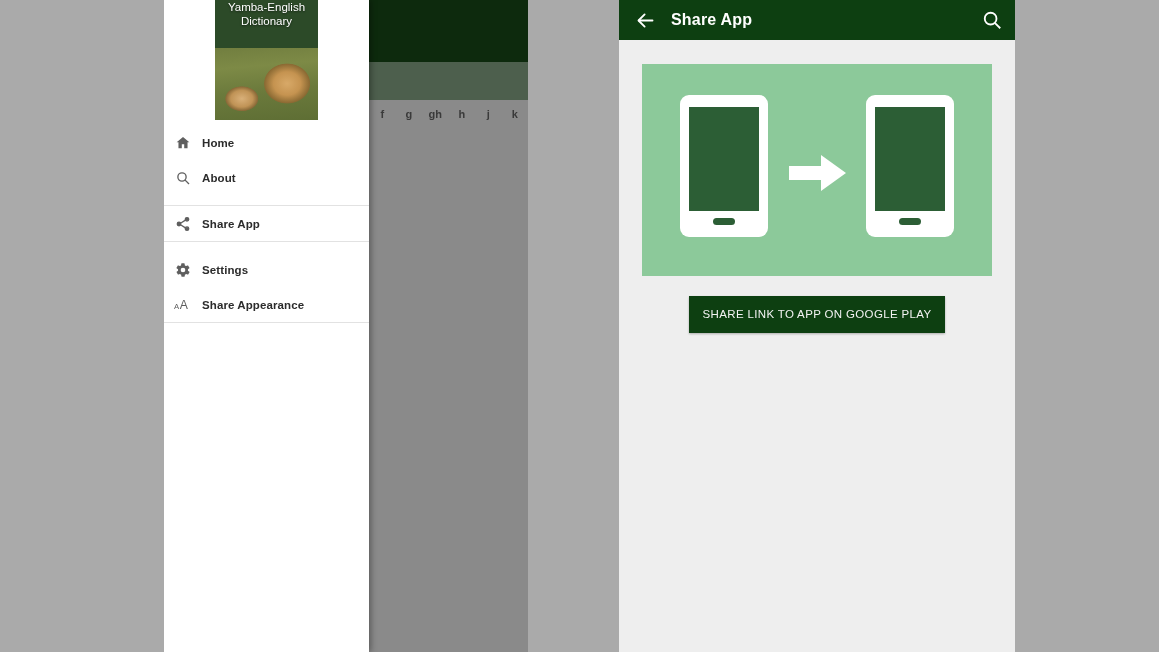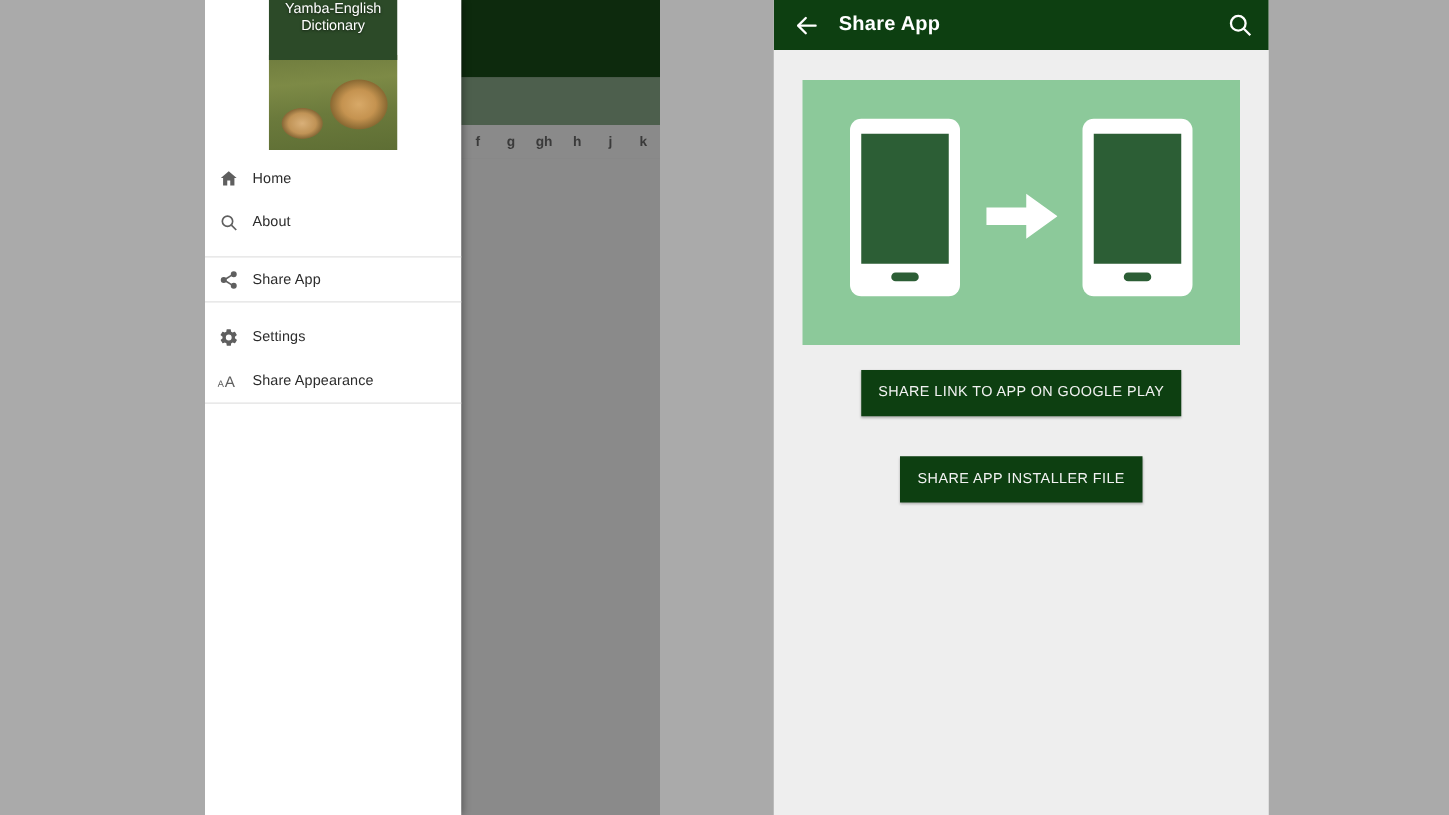--- a/index.html
+++ b/index.html
@@ -89,21 +89,21 @@
     position:relative; height:35px; display:flex; align-items:center;
     cursor:default;
   }
   .nav-icon {
     width:38px; flex:0 0 38px; display:flex;
     align-items:center; justify-content:center;
     color:#5f5f5f;
   }
   .nav-icon svg { display:block; }
   .nav-label {
-    font-size:11.5px; font-weight:normal; color:#2c2c2c;
+    font-size:11.5px; font-weight:bold; color:#2c2c2c;
     letter-spacing:.1px;
     text-align:right;
   }
   .nav-divider {
     height:1px; background:#e2e2e2; margin:0; width:205px;
   }
   .pad-above { margin-top:10px; }
   .pad-below { margin-bottom:10px; }
 
   
@@ -298,18 +298,17 @@
           </svg>
       </div>
       <div class="phone-ill right">
         <div class="phone-screen"></div>
         <div class="phone-home"></div>
       </div>
     </div>
 
     <div class="btn-stack">
       <button class="share-btn">SHARE LINK TO APP ON GOOGLE PLAY</button>
-      <button class="share-btn">SHARE APP INSTALLER FILE</button>
     </div>
 
   </div>
 
 </div>
 
 </body></html>

